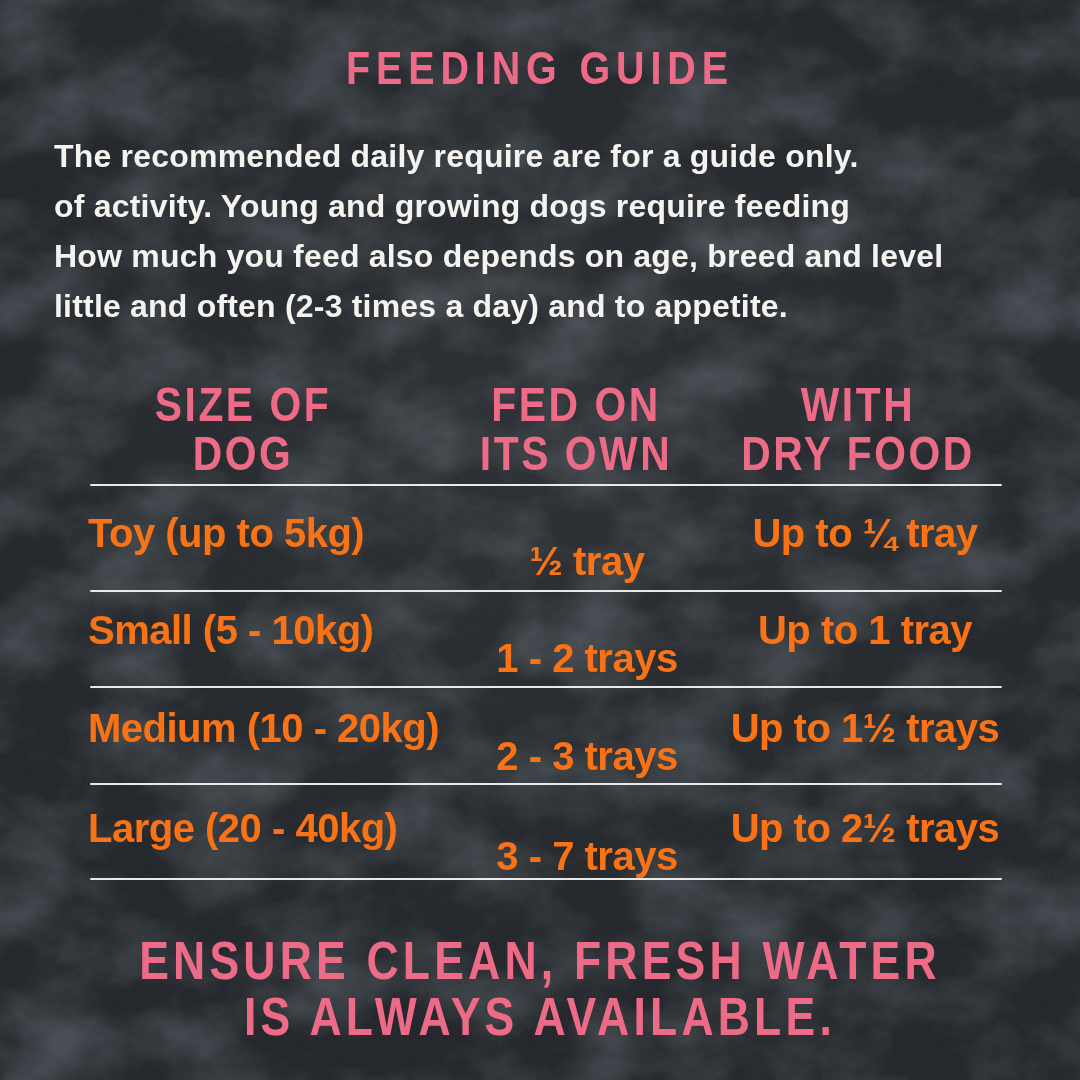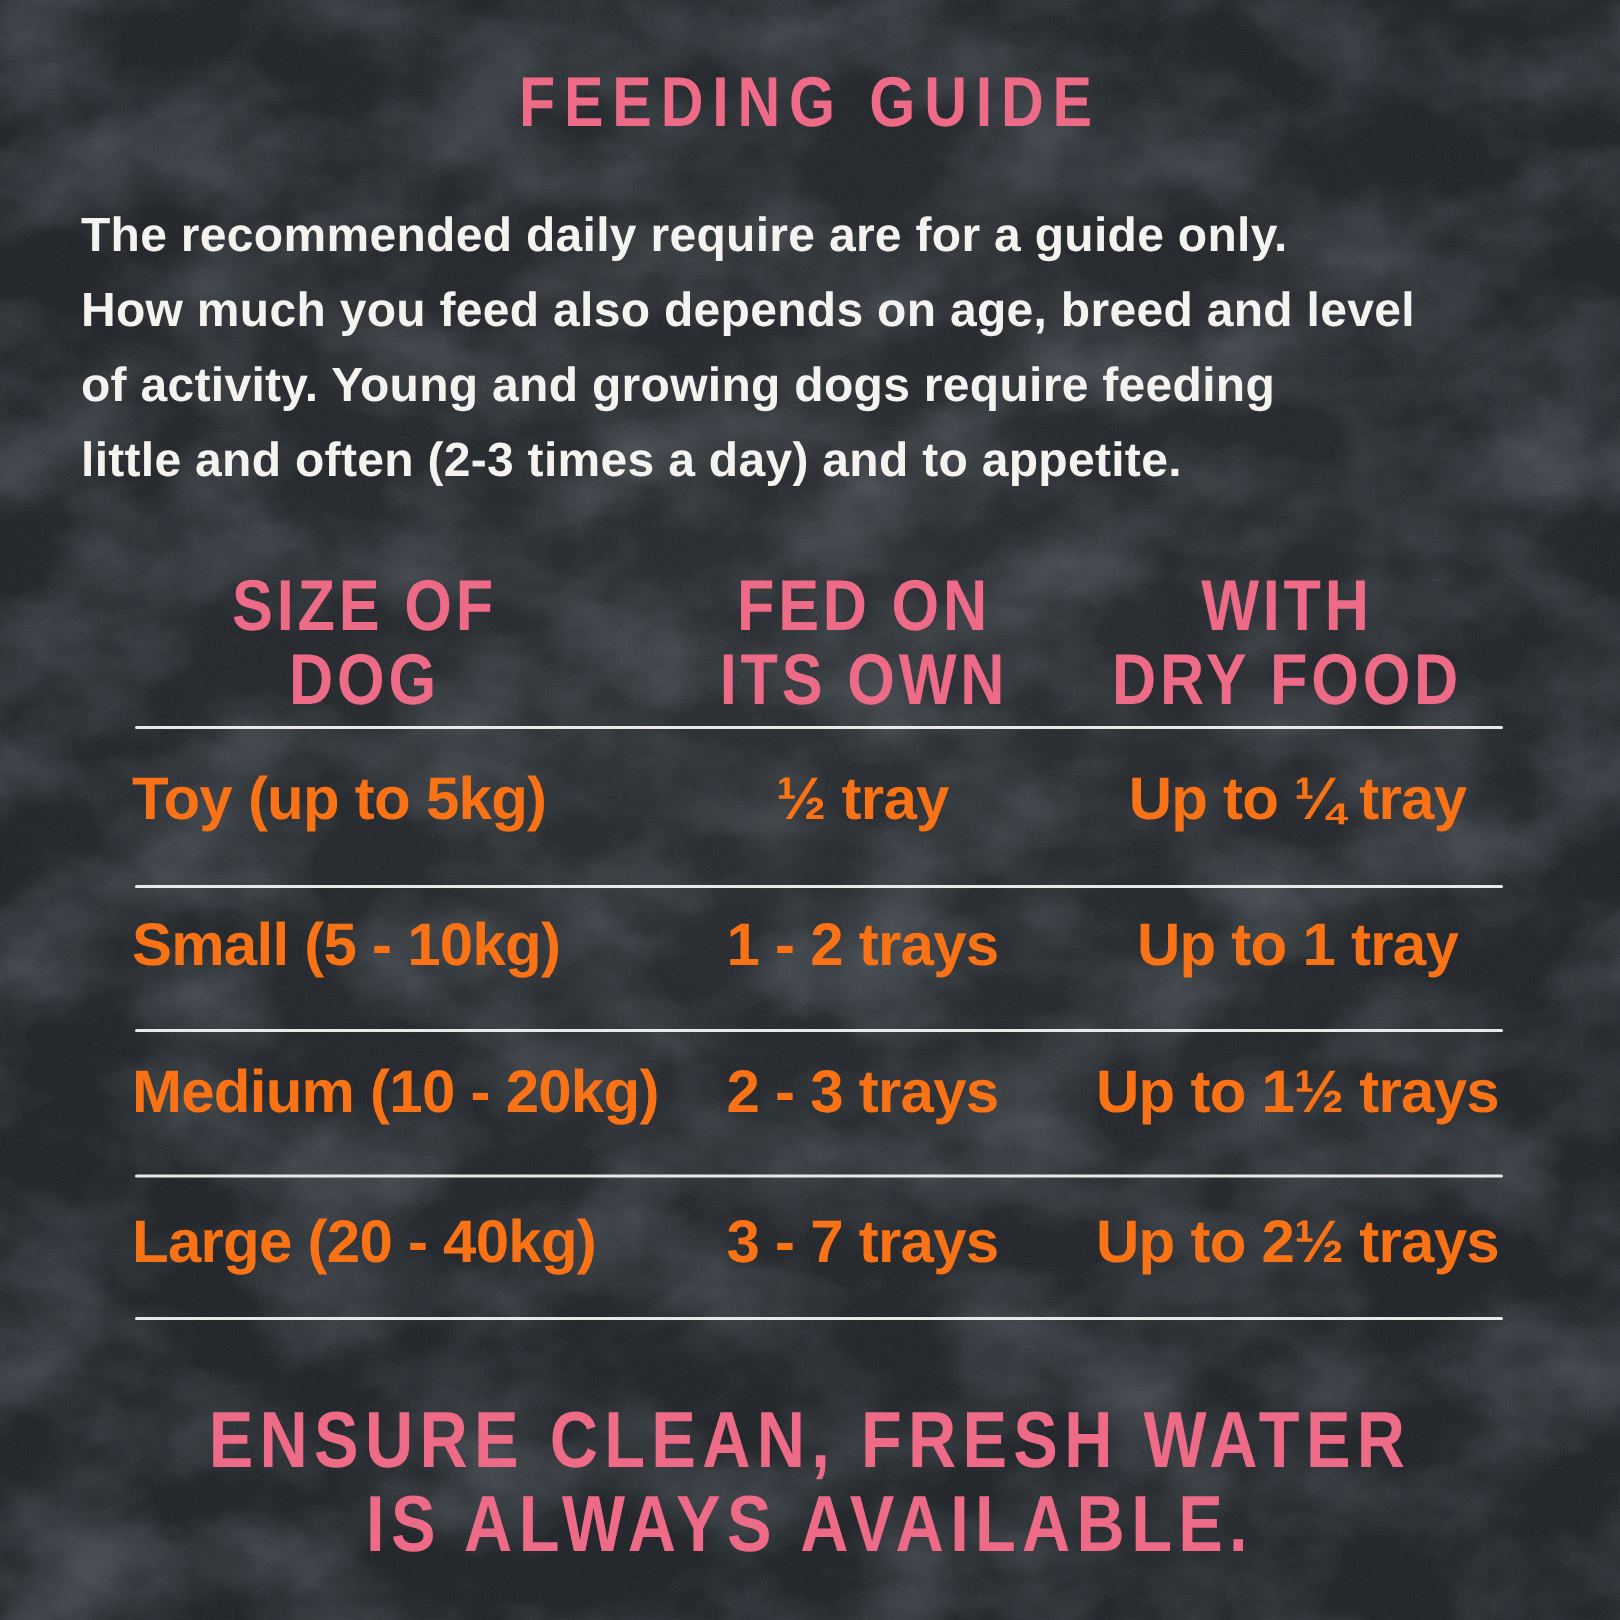--- a/index.html
+++ b/index.html
@@ -68,21 +68,21 @@
 
   .row-cell {
     position: absolute;
     color: #f97316;
     font-size: 40px; font-weight: bold;
     line-height: 56px;
     letter-spacing: -0.5px;
     white-space: nowrap;
   }
   .c-size { left: 88px;  width: 410px; text-align: left; }
-  .c-own  { left: 420px; width: 310px; text-align: center; }
+  .c-own  { left: 432px; width: 310px; text-align: center; margin-top: 28px; }
   .c-dry  { left: 712px; width: 306px; text-align: center; }
   .r1 { top: 505px; }
   .r2 { top: 602px; }
   .r3 { top: 700px; }
   .r4 { top: 800px; }
 
   .footer {
     position: absolute; top: 933px; left: 0; width: 1080px;
     text-align: center;
     color: #ee6b88;
@@ -115,22 +115,22 @@
     <rect width="1080" height="1080" filter="url(#grain)" opacity="0.16"></rect>
   </svg>
   <div class="vignette"></div>
 
   <div class="layer">
 
     <h1 class="title">FEEDING GUIDE</h1>
 
     <div class="intro">
       <div>The recommended daily require are for a guide only.</div>
+      <div>of activity. Young and growing dogs require feeding</div>
       <div>How much you feed also depends on age, breed and level</div>
-      <div>of activity. Young and growing dogs require feeding</div>
       <div>little and often (2-3 times a day) and to appetite.</div>
     </div>
 
     <div class="th-cell th-c1">
       <span>SIZE OF</span>
       <span>DOG</span>
     </div>
     <div class="th-cell th-c2">
       <span>FED ON</span>
       <span>ITS OWN</span>

